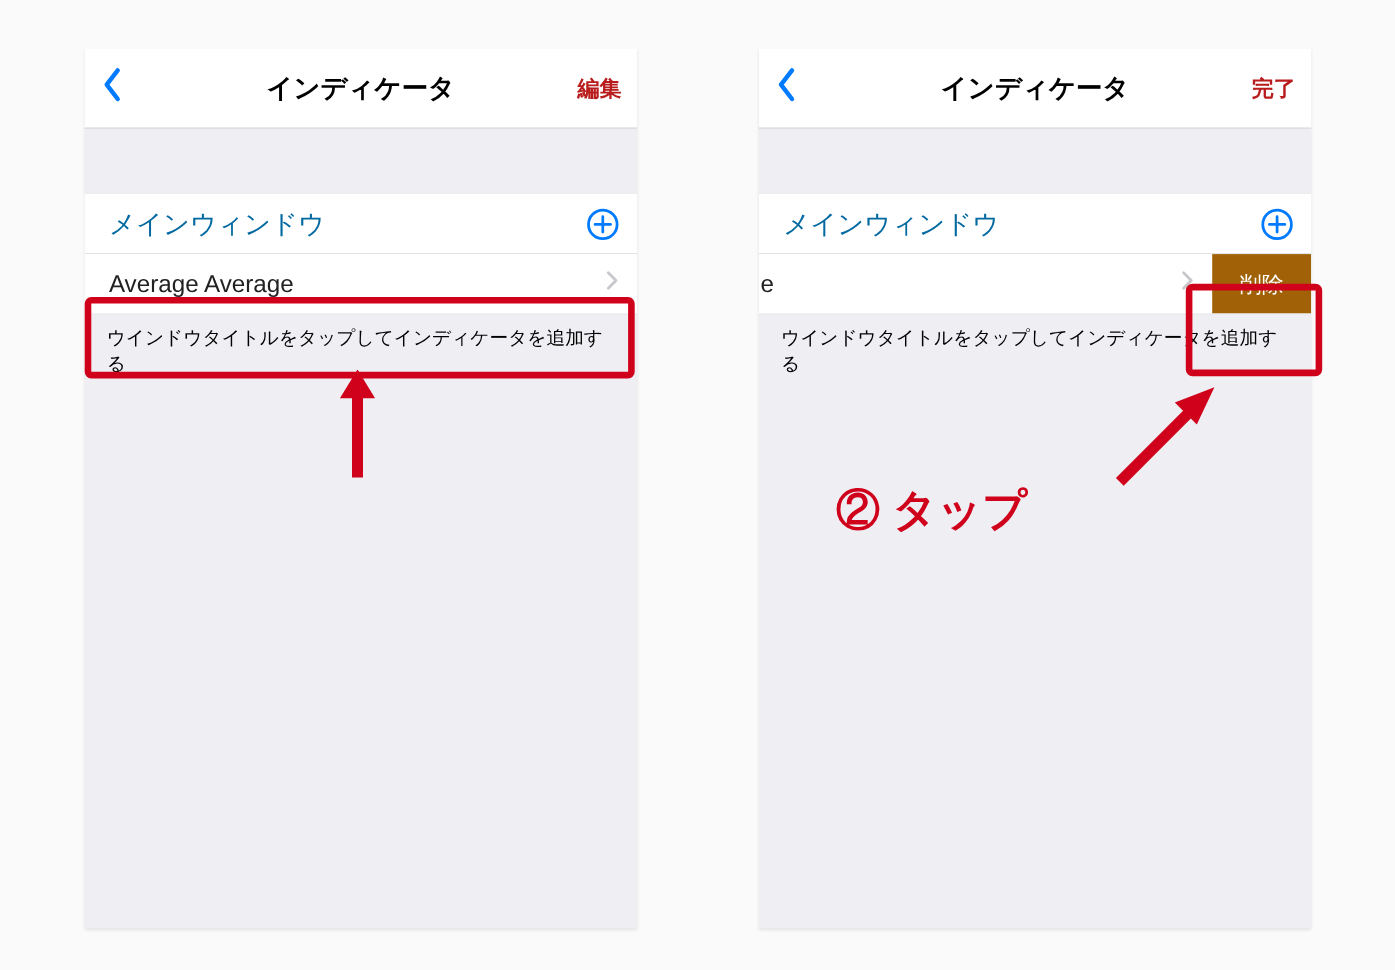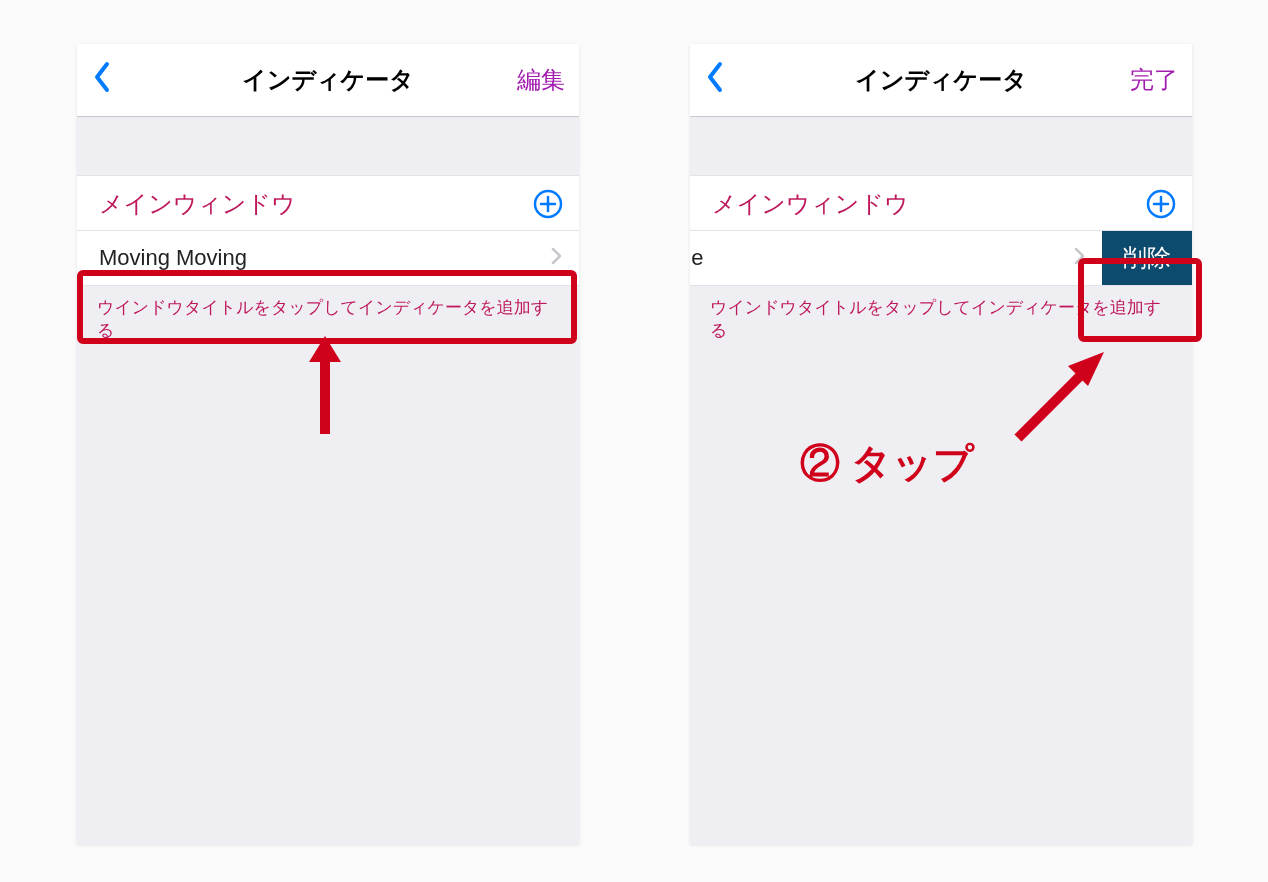--- a/index.html
+++ b/index.html
@@ -49,42 +49,42 @@
     }
     .navbar .back {
       color: #007aff;
       font-size: 38px;
       font-weight: 500;
       line-height: 1;
       padding-top: 0;
       width: 56px;
     }
     .navbar .action {
-      color: #a21caf;
-      font-size: 24px;
-      font-weight: 400;
+      color: #b91c1c;
+      font-size: 20px;
+      font-weight: 700;
       width: 56px;
       text-align: right;
     }
     .spacer {
       height: 58px;
       background: #efeef3;
     }
 
     .section-header {
       background: #ffffff;
       display: flex;
       align-items: center;
       justify-content: space-between;
       padding: 12px 16px 10px 22px;
       border-top: 1px solid #e3e2e7;
       border-bottom: 1px solid #e3e2e7;
     }
     .section-header .title {
-      color: #be185d;
+      color: #0369a1;
       font-size: 24px;
       font-weight: 400;
     }
     .plus-icon svg {
       width: 30px;
       height: 30px;
       display: block;
     }
 
     .row {
@@ -116,30 +116,30 @@
       width: 100%;
       transform: translateX(-90px);
       padding-left: 22px;
     }
     .delete-btn {
       position: absolute;
       right: 0;
       top: 0;
       bottom: 0;
       width: 90px;
-      background: #0c4a6e;
+      background: #a16207;
       color: #fff;
       display: flex;
       align-items: center;
       justify-content: center;
-      font-size: 24px;
+      font-size: 20px;
     }
 
     .footer-hint {
-      color: #be185d;
+      color: #000000;
       font-size: 17px;
       padding: 10px 20px;
     }
 
     
     .redbox {
       position: absolute;
       border: 6px solid #d0021b;
       border-radius: 6px;
       pointer-events: none;
@@ -182,21 +182,21 @@
       <div class="plus-icon">
         <svg viewBox="0 0 30 30">
             <circle cx="15" cy="15" r="13" fill="none" stroke="#007aff" stroke-width="2.5"></circle>
             <line x1="15" y1="8" x2="15" y2="22" stroke="#007aff" stroke-width="2.5" stroke-linecap="round"></line>
             <line x1="8" y1="15" x2="22" y2="15" stroke="#007aff" stroke-width="2.5" stroke-linecap="round"></line>
           </svg>
       </div>
     </div>
 
     <div class="row">
-      <div class="label">Moving Moving</div>
+      <div class="label">Average Average</div>
       <div class="chevron">
         <svg width="12" height="18" viewBox="0 0 12 18">
             <polyline points="2,2 9,9 2,16" fill="none" stroke="#c7c7cc" stroke-width="2.5" stroke-linecap="round" stroke-linejoin="round"></polyline>
           </svg>
       </div>
     </div>
 
     <div class="footer-hint">ウインドウタイトルをタップしてインディケータを追加する</div>
   </div>
 
@@ -248,15 +248,15 @@
   </div>
 
   <div class="redbox" style="left:1078px; top:258px; width:124px; height:84px;"></div>
 
   <div class="annotation-arrow" style="left:1000px; top:340px;">
     <svg width="120" height="110" viewBox="0 0 120 110">
       <line x1="18" y1="98" x2="92" y2="24" stroke="#d0021b" stroke-width="10"></line>
       <polygon points="104,12 68,26 88,46" fill="#d0021b"></polygon>
     </svg>
   </div>
-  <div class="caption" style="left:800px; top:436px;">② タップ</div>
+  <div class="caption" style="left:760px; top:436px;">② タップ</div>
 
 </div>
 
 </body></html>

